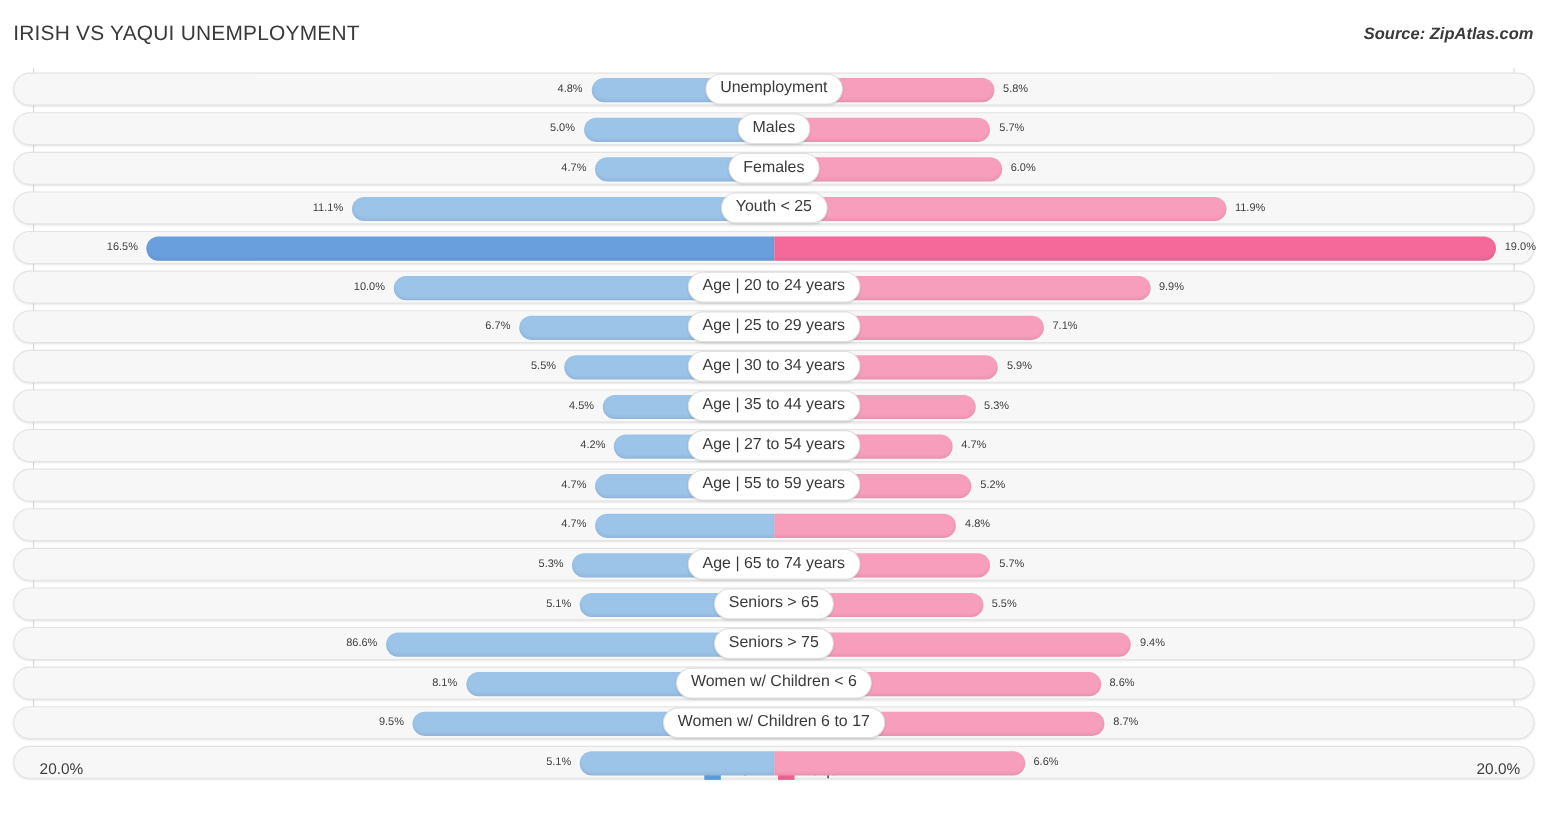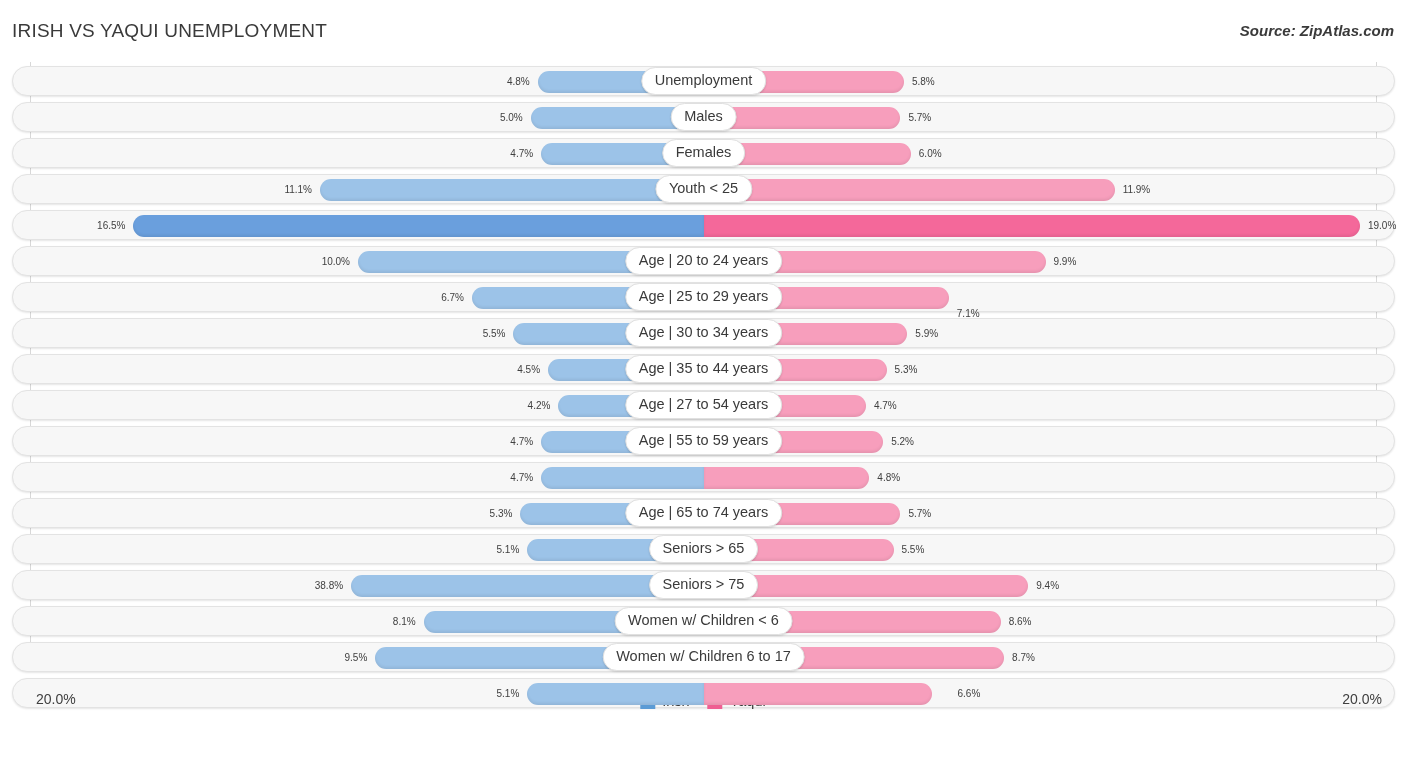--- a/index.html
+++ b/index.html
@@ -236,21 +236,21 @@
           <div class="val left" style="right: calc(50% + 353.5px);">10.0%</div>
           <div class="val right" style="left: calc(50% + 350.045px);">9.9%</div>
           <div class="pill">Age | 20 to 24 years</div>
         </div>
       </div>
       <div class="row">
         <div class="track">
           <div class="bar left" style="width: 231.485px;"></div>
           <div class="bar right" style="width: 245.305px;"></div>
           <div class="val left" style="right: calc(50% + 239.485px);">6.7%</div>
-          <div class="val right" style="left: calc(50% + 253.305px); margin-top: 16px;">7.1%</div>
+          <div class="val right" style="left: calc(50% + 253.305px);">7.1%</div>
           <div class="pill">Age | 25 to 29 years</div>
         </div>
       </div>
       <div class="row">
         <div class="track">
           <div class="bar left" style="width: 190.025px;"></div>
           <div class="bar right" style="width: 203.845px;"></div>
           <div class="val left" style="right: calc(50% + 198.025px);">5.5%</div>
           <div class="val right" style="left: calc(50% + 211.845px);">5.9%</div>
           <div class="pill">Age | 30 to 34 years</div>
@@ -306,21 +306,21 @@
           <div class="bar right" style="width: 190.025px;"></div>
           <div class="val left" style="right: calc(50% + 184.205px);">5.1%</div>
           <div class="val right" style="left: calc(50% + 198.025px);">5.5%</div>
           <div class="pill">Seniors &gt; 65</div>
         </div>
       </div>
       <div class="row">
         <div class="track">
           <div class="bar left" style="width: 352.41px;"></div>
           <div class="bar right" style="width: 324.77px;"></div>
-          <div class="val left" style="right: calc(50% + 360.41px);">38.8%</div>
+          <div class="val left" style="right: calc(50% + 360.41px);">86.6%</div>
           <div class="val right" style="left: calc(50% + 332.77px);">9.4%</div>
           <div class="pill">Seniors &gt; 75</div>
         </div>
       </div>
       <div class="row">
         <div class="track">
           <div class="bar left" style="width: 279.855px;"></div>
           <div class="bar right" style="width: 297.13px;"></div>
           <div class="val left" style="right: calc(50% + 287.855px);">8.1%</div>
           <div class="val right" style="left: calc(50% + 305.13px);">8.6%</div>
@@ -334,21 +334,21 @@
           <div class="val left" style="right: calc(50% + 336.225px);">9.5%</div>
           <div class="val right" style="left: calc(50% + 308.585px);">8.7%</div>
           <div class="pill">Women w/ Children 6 to 17</div>
         </div>
       </div>
       <div class="row">
         <div class="track">
           <div class="bar left" style="width: 176.205px;"></div>
           <div class="bar right" style="width: 228.03px;"></div>
           <div class="val left" style="right: calc(50% + 184.205px);">5.1%</div>
-          <div class="val right" style="left: calc(50% + 236.03px); margin-left: 18px;">6.6%</div>
+          <div class="val right" style="left: calc(50% + 236.03px);">6.6%</div>
         </div>
       </div>
     </div>
 
   <div class="axis-label lft">20.0%</div>
   <div class="axis-label rgt">20.0%</div>
 
   <div class="legend">
     <div class="legend-item">
       <span class="swatch blue"></span>

